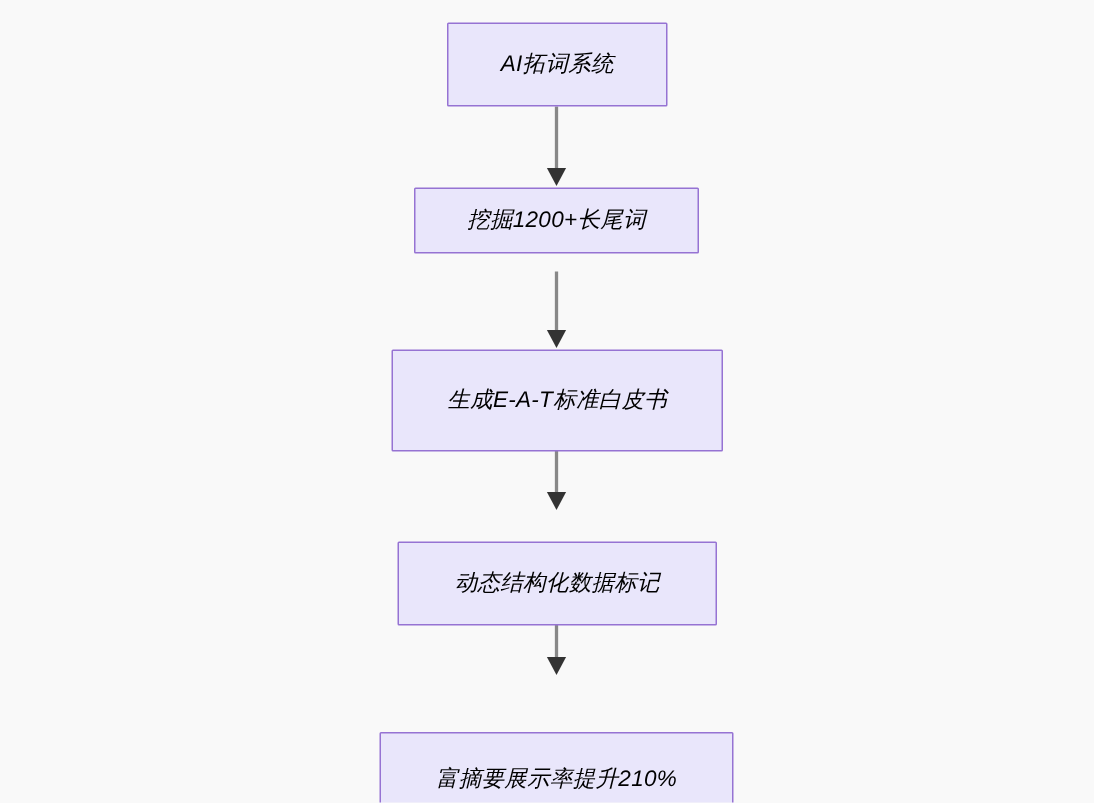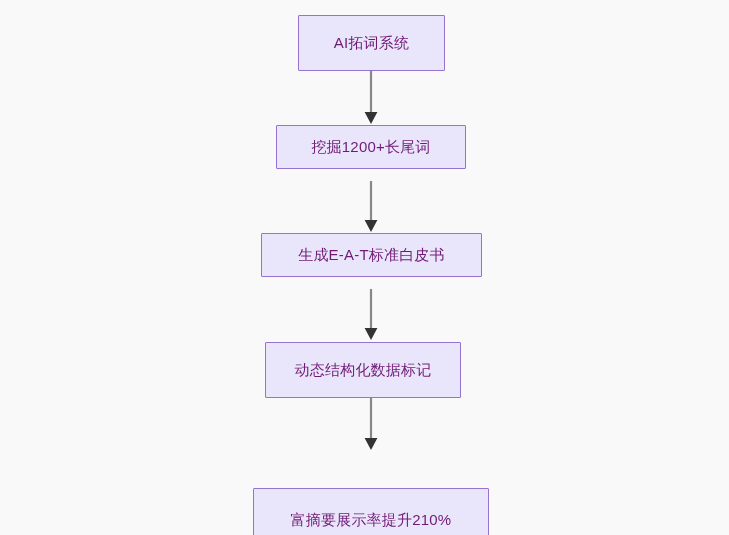--- a/index.html
+++ b/index.html
@@ -25,40 +25,41 @@
     box-sizing: border-box;
     background: #e9e6fb;
     border: 1.6px solid #9673d3;
     border-radius: 1px;
     display: flex;
     align-items: center;
     justify-content: center;
     z-index: 2;
   }
   .flow-node .node-label {
-    color: #701a75;
+    color: #000000;
     font-size: 15px;
     line-height: 1.2;
     letter-spacing: 0.2px;
     white-space: nowrap;
     text-align: center;
+    font-style: italic;
   }
   .connector {
     position: absolute;
     z-index: 1;
   }
   .connector svg {
     display: block;
     overflow: visible;
   }
   
   #node-0 { left: 298px; top: 15px;  width: 147px; height: 56px; }
   #node-1 { left: 276px; top: 125px; width: 190px; height: 44px; }
-  #node-2 { left: 261px; top: 233px; width: 221px; height: 44px; }
-  #node-3 { left: 265px; top: 342px; width: 196px; height: 56px; }
+  #node-2 { left: 261px; top: 233px; width: 221px; height: 68px; }
+  #node-3 { left: 265px; top: 361px; width: 213px; height: 56px; }
   #node-4 { left: 253px; top: 451px; width: 236px; height: 64px; margin-top: 37px; }
 
   #edge-0 { left: 361px; top: 71px;  width: 20px; height: 54px; }
   #edge-1 { left: 361px; top: 181px; width: 20px; height: 52px; }
   #edge-2 { left: 361px; top: 289px; width: 20px; height: 52px; }
   #edge-3 { left: 361px; top: 397px; width: 20px; height: 54px; }
 </style>
 </head>
 <body>
 

